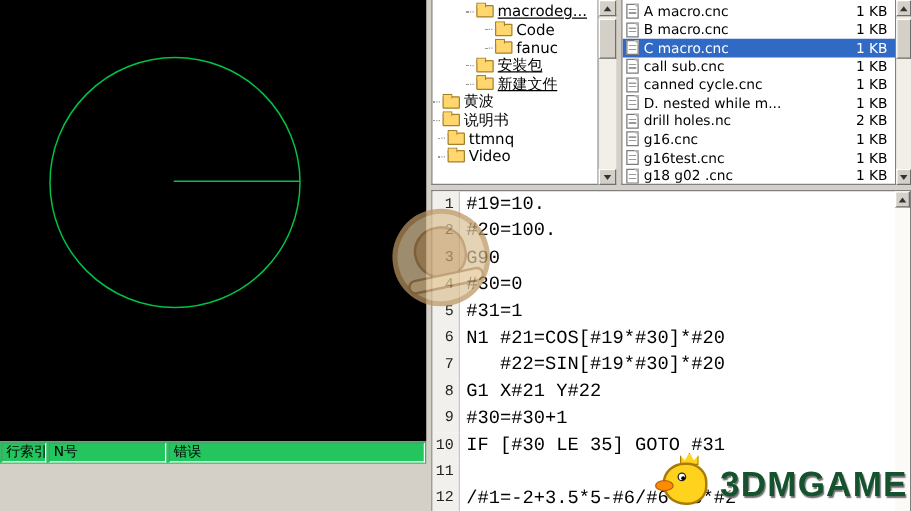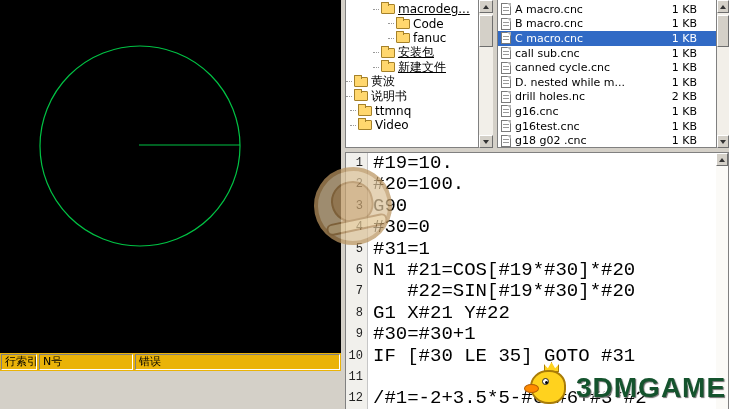--- a/index.html
+++ b/index.html
@@ -6,21 +6,21 @@
   html,body { width:729px; height:409px; overflow:hidden; }
   body { font-family:"DejaVu Sans","Liberation Sans",sans-serif; }
 
   .app { position:relative; width:729px; height:409px; background:#d4d0c8; overflow:hidden; }
 
   
   .canvas { position:absolute; left:0; top:0; width:341px; height:353px; background:#000; }
   .canvas svg { display:block; }
 
   
-  .statusbar { position:absolute; left:0; top:353px; width:341px; height:18px; background:#eab308; display:flex; align-items:stretch; padding:1px 1px; gap:2px; }
+  .statusbar { position:absolute; left:0; top:353px; width:341px; height:18px; background:#22c55e; display:flex; align-items:stretch; padding:1px 1px; gap:2px; }
   .sb-cell { border:1px solid; border-color:#808080 #ffffff #ffffff #808080; font-size:11px; line-height:14px; padding:0 3px; color:#000; white-space:nowrap; overflow:hidden; }
   .sb-c1 { width:36px; }
   .sb-c2 { width:94px; }
   .sb-c3 { flex:1; }
 
   
   .browser { position:absolute; left:345px; top:0; width:384px; height:148px; background:#d4d0c8; }
   .tree { position:absolute; left:0; top:0; width:134px; height:148px; background:#fff; border:1px solid #808080; border-top:none; overflow:hidden; padding-top:2px; }
   .tree-row { display:flex; align-items:center; height:14.5px; font-size:12px; white-space:nowrap; cursor:default; }
   .tree-row::before { content:""; width:6px; border-top:1px dotted #999; margin-right:2px; }
@@ -43,27 +43,27 @@
   .tree-scroll { left:134px; width:14px; height:148px; }
   .list-scroll { left:372px; width:12px; height:148px; }
 
   .filelist { position:absolute; left:152px; top:0; width:220px; height:148px; background:#fff; border:1px solid #808080; border-top:none; overflow:hidden; padding-top:2px; }
   .file-row { display:flex; align-items:center; height:14.6px; font-size:11px; padding:0 3px; white-space:nowrap; cursor:default; color:#000; }
   .file-row.selected { background:var(--sel,#316ac5); color:#fff; }
   .doc-icon { position:relative; display:inline-block; width:10px; height:12px; background:#fff; border:1px solid #7a7a7a; margin-right:4px; flex:none; }
   .doc-icon::before { content:""; position:absolute; right:-1px; top:-1px; width:0; height:0; border-left:4px solid transparent; border-top:4px solid #b5b5b5; }
   .doc-icon::after { content:""; position:absolute; left:1px; top:3px; width:6px; height:5px; background:repeating-linear-gradient(#9a9a9a 0 1px,transparent 1px 3px); }
   .file-name { flex:1; overflow:hidden; }
-  .file-size { width:34px; text-align:right; margin-right:16px; }
+  .file-size { width:34px; text-align:right; margin-right:3px; }
 
   
   .editor { position:absolute; left:345px; top:152px; width:384px; height:257px; background:#fff; border:1px solid #808080; border-bottom:none; overflow:hidden; }
   .code-row { display:flex; height:21.4px; line-height:21.4px; }
   .code-num { width:22px; flex:none; background:#f1f0ec; border-right:1px solid #c6c6c6; text-align:right; padding-right:4px; font-family:"Liberation Mono","DejaVu Sans Mono",monospace; font-size:12px; color:#222; }
-  .code-text { padding-left:5px; font-family:"Liberation Mono","DejaVu Sans Mono",monospace; font-size:19px; color:#000; white-space:pre; }
+  .code-text { padding-left:5px; font-family:"Liberation Mono","DejaVu Sans Mono",monospace; font-size:15px; color:#000; white-space:pre; }
   .editor-scroll { right:0; left:auto; width:12px; height:100%; background:#fbfaf7; position:absolute; }
 
   
   .stamp { position:absolute; left:314px; top:167px; width:78px; height:78px; border:4px solid #bb9560; border-radius:50%; background:#dcc39a; opacity:.72; transform:rotate(-12deg); z-index:6; }
   .stamp-inner { position:absolute; left:14px; top:10px; width:42px; height:42px; background:#c9a471; border:2px solid #ad8550; border-radius:50% 50% 46% 54%; }
   .stamp-ribbon { position:absolute; left:4px; top:48px; width:62px; height:12px; background:#e2c795; border:2px solid #ad8550; border-radius:6px; }
 
   .brand { position:absolute; left:524px; top:358px; display:flex; align-items:flex-end; z-index:7; }
   .mascot { position:relative; width:48px; height:48px; flex:none; }
   .m-body { position:absolute; left:6px; top:12px; width:36px; height:34px; background:#ffd21e; border:2px solid #a97c08; border-radius:52% 48% 46% 54%; }

